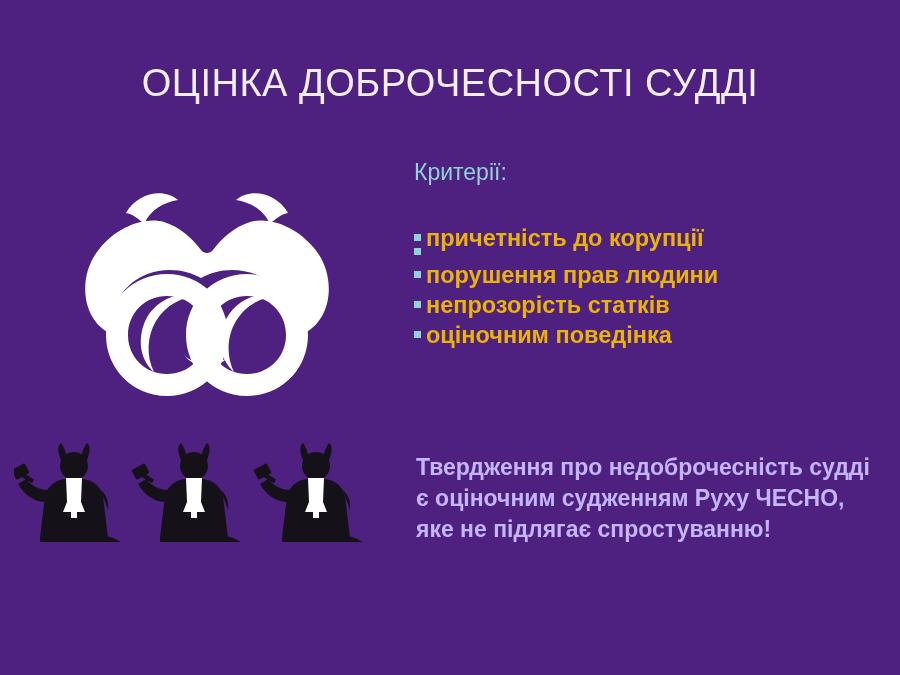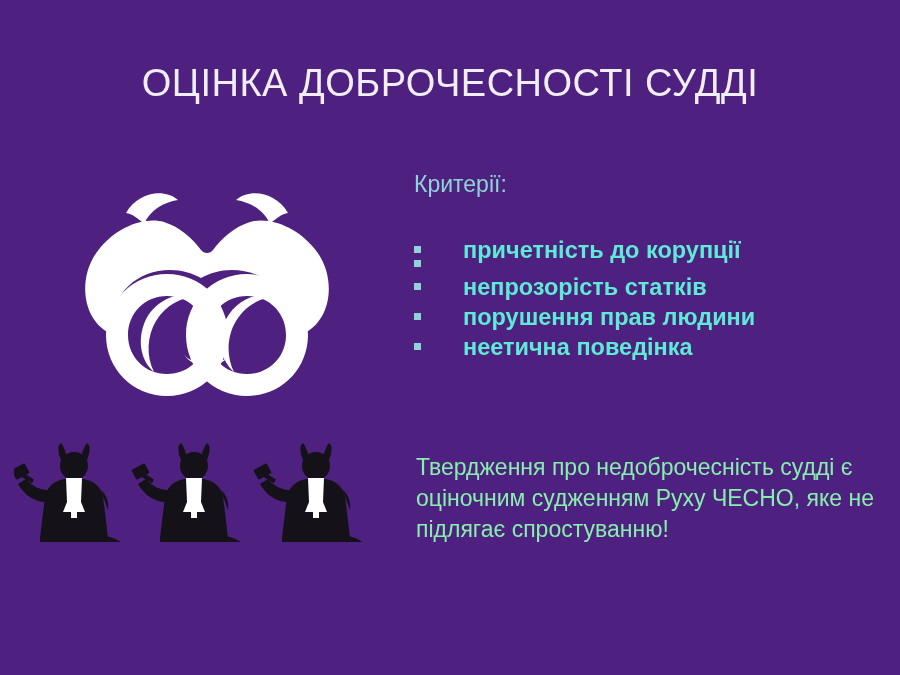--- a/index.html
+++ b/index.html
@@ -59,56 +59,55 @@
     position: absolute;
     left: 414px;
     top: 155px;
     width: 470px;
   }
   .criteria-label {
     color: #8fd3d6;
     font-size: 23px;
     font-weight: 400;
     line-height: 1.2;
-    margin: 16px 0 36px 0;
+    margin: 4px 0 36px 0;
   }
   .criteria-list {
     list-style: none;
     margin: 0;
     padding: 0;
   }
   .criteria-item {
     display: flex;
     align-items: baseline;
-    color: #5eead4;
+    color: #eab308;
     font-size: 23.5px;
     font-weight: 700;
     line-height: 1.28;
     white-space: nowrap;
-    gap: 37px;
   }
   .bullet-square {
     display: inline-block;
     width: 7px;
     height: 7px;
     background: #8fd3d6;
     margin-right: 5px;
     flex: 0 0 auto;
     position: relative;
     top: -5px;
   }
 
   .statement {
     position: absolute;
     left: 416px;
     top: 452px;
     width: 464px;
-    color: #86efac;
+    color: #c4b5fd;
     font-size: 23px;
-    font-weight: 400;
+    font-weight: 700;
     line-height: 1.34;
     margin: 0;
   }
 </style>
 </head>
 <body>
 
 <div class="slide">
 
   <h1 class="slide-title">ОЦІНКА ДОБРОЧЕСНОСТІ СУДДІ</h1>
@@ -230,28 +229,28 @@
     <ul class="criteria-list">
       <li class="criteria-item">
         <span class="bullet-square"></span>
         <span>причетність до корупції</span>
       </li>
       <li class="criteria-item">
         <span class="bullet-square"></span>
       </li>
       <li class="criteria-item">
         <span class="bullet-square"></span>
+        <span>порушення прав людини</span>
+      </li>
+      <li class="criteria-item">
+        <span class="bullet-square"></span>
         <span>непрозорість статків</span>
       </li>
       <li class="criteria-item">
         <span class="bullet-square"></span>
-        <span>порушення прав людини</span>
-      </li>
-      <li class="criteria-item">
-        <span class="bullet-square"></span>
-        <span>неетична поведінка</span>
+        <span>оціночним поведінка</span>
       </li>
     </ul>
   </div>
 
   <p class="statement">Твердження про недоброчесність судді є оціночним судженням Руху ЧЕСНО, яке не підлягає спростуванню!</p>
 
 </div>
 
 </body></html>

